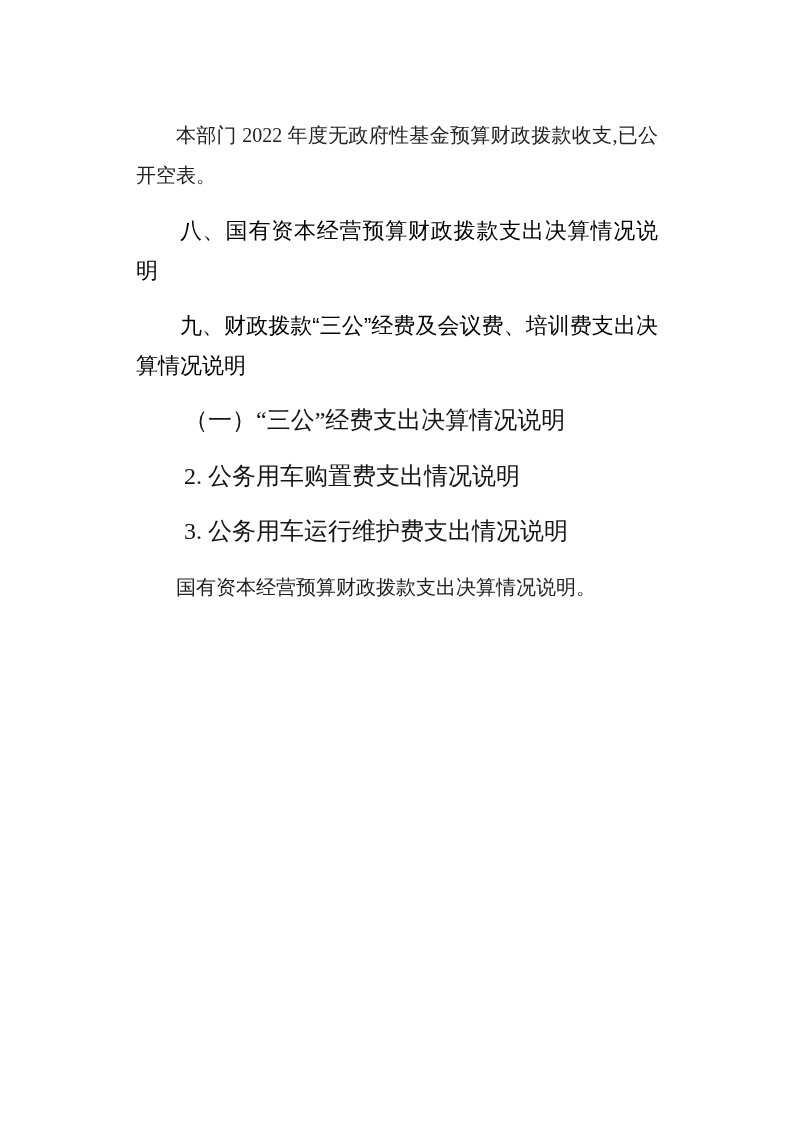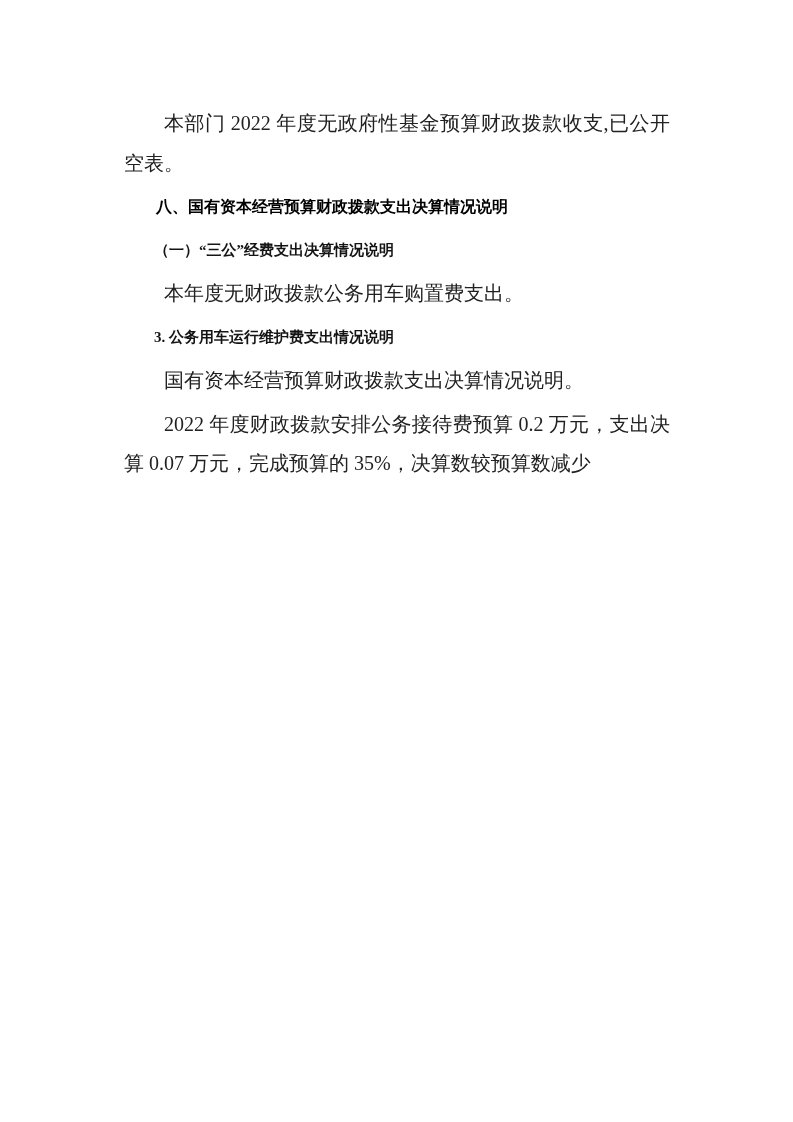--- a/index.html
+++ b/index.html
@@ -15,50 +15,50 @@
     overflow: hidden;
     font-family: "Liberation Serif", serif;
   }
   .content {
     position: absolute;
     left: 120px;
     top: 100px;
     width: 554px;
   }
   .content p {
-    margin: 4px;
+    margin: 16px;
     padding: 0;
     text-indent: 2em;
     text-align: justify;
     line-height: 39.5px;
   }
   p.body {
     font-size: 20px;
     color: #212121;
     font-weight: normal;
   }
   p.heading {
-    font-size: 16px;
+    font-size: 22px;
     color: #000000;
-    font-weight: bold;
+    font-weight: normal;
     font-family: "Liberation Sans", sans-serif;
     line-height: 39.5px;
   }
   p.subheading {
-    font-size: 15px;
+    font-size: 24px;
     color: #141414;
-    font-weight: 700;
+    font-weight: 400;
   }
 </style>
 </head>
 <body>
 
 <div class="page">
   <div class="content">
     <p class="body">本部门 2022 年度无政府性基金预算财政拨款收支,已公开空表。</p>
     <p class="heading">八、国有资本经营预算财政拨款支出决算情况说明</p>
+    <p class="heading">九、财政拨款“三公”经费及会议费、培训费支出决算情况说明</p>
     <p class="subheading">（一）“三公”经费支出决算情况说明</p>
-    <p class="body">本年度无财政拨款公务用车购置费支出。</p>
+    <p class="subheading">2. 公务用车购置费支出情况说明</p>
     <p class="subheading">3. 公务用车运行维护费支出情况说明</p>
     <p class="body">国有资本经营预算财政拨款支出决算情况说明。</p>
-    <p class="body">2022 年度财政拨款安排公务接待费预算 0.2 万元，支出决算 0.07 万元，完成预算的 35%，决算数较预算数减少</p>
   </div>
 </div>
 
 </body></html>

